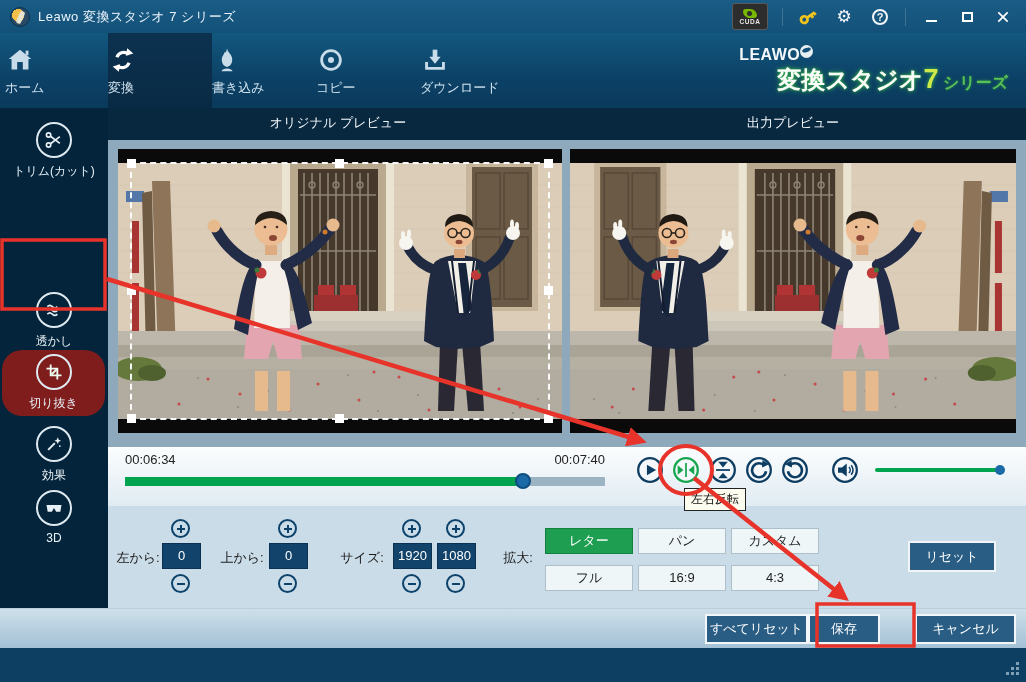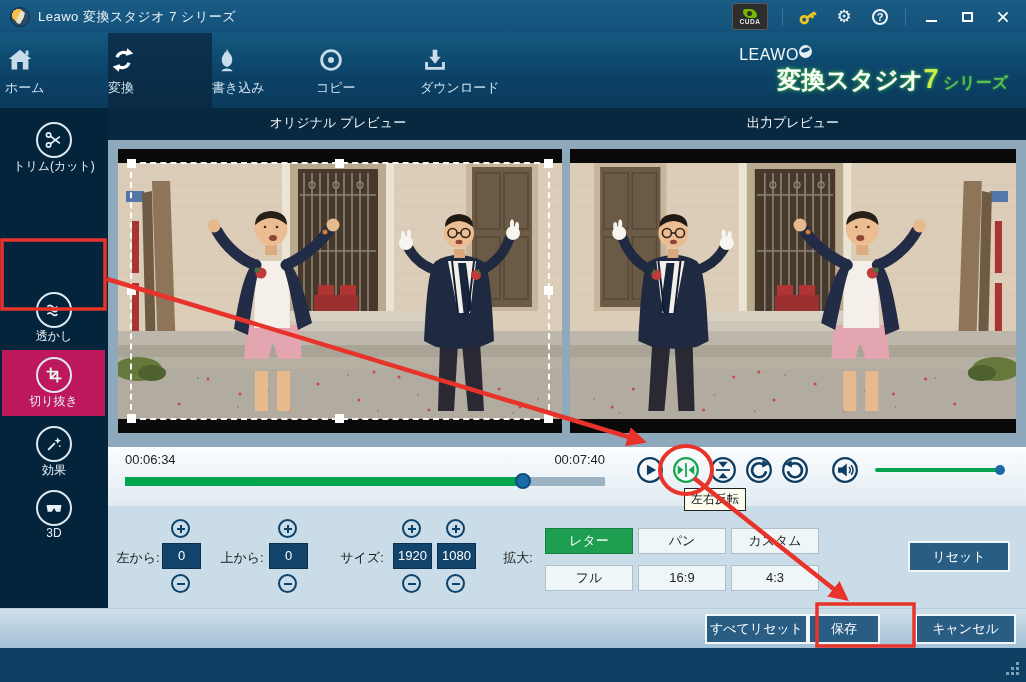--- a/index.html
+++ b/index.html
@@ -31,35 +31,35 @@
   .minbar { width:11px; height:2px; background:#fff; margin-top:8px;}
   .maxbox { width:11px; height:10px; border:2px solid #fff; }
 
   
   #navbar { position:absolute; left:0; top:33px; width:1026px; height:75px;
     background:linear-gradient(180deg,#13587f 0%,#0c4166 60%,#0a3a5c 100%); }
   .nav-item { position:absolute; top:0; height:75px; width:104px; display:flex; flex-direction:column;
     align-items:flex-start; justify-content:center; gap:4px; cursor:pointer; color:#cfe2ee; font-size:13px; }
   .nav-item.active { background:linear-gradient(180deg,#0c3250,#092a44); }
   #brand { position:absolute; right:18px; top:12px; text-align:left; }
-  .brand-leawo { color:#f4f8fb; font-weight:normal; font-size:16px; letter-spacing:.5px; display:inline-block;}
+  .brand-leawo { color:#f4f8fb; font-weight:bold; font-size:16px; letter-spacing:.5px; display:inline-block;}
   .brand-dot { display:inline-block; width:13px; height:13px; border-radius:50%; background:#e9eef2; position:relative; vertical-align:2px;}
   .brand-dot:after{content:""; position:absolute; left:2px; top:3px; width:9px; height:4px; background:#11507b; border-radius:50%; transform:rotate(-20deg);}
   .brand-line2 { margin-left:38px; margin-top:0px; white-space:nowrap;text-align:center;}
   .brand-product { color:#fdfefc; font-weight:bold; font-size:24px; text-shadow:0 0 5px #3cb54a,0 0 2px #3cb54a; }
   .brand-ver { color:#cde94a; font-weight:bold; font-size:27px; text-shadow:0 0 4px #3cb54a; }
   .brand-series { color:#59c257; font-weight:bold; font-size:16px; text-shadow:0 0 3px #2c8f3a; }
 
   
   #sidebar { position:absolute; left:0; top:108px; width:108px; height:500px; background:#03243a; }
   .side-item { position:absolute; left:0; width:108px; display:flex; flex-direction:column; align-items:center;
-    cursor:pointer; color:#e9f1f7; font-size:12px; padding-top:4px;}
+    gap:5px; cursor:pointer; color:#e9f1f7; font-size:12px; padding-top:4px;}
   .side-circ { width:36px; height:36px; border:2px solid #dfe9f0; border-radius:50%;
     display:flex; align-items:center; justify-content:center; }
-  .side-item.selected { background:#be185d; left:2px; width:103px; height:66px; justify-content:center; padding-top:0;}
+  .side-item.selected { background:#7f1d1d; left:2px; width:103px; height:66px; justify-content:center; padding-top:0;border-radius:20px;}
 
   
   #prevhead { position:absolute; left:108px; top:108px; width:918px; height:32px; background:#08283f; }
   .ph-label { position:absolute; top:0; height:32px; line-height:30px; color:#f2f7fb; font-size:13px; text-align:center; }
 
   
   #prevarea { position:absolute; left:108px; top:140px; width:918px; height:307px; background:#8ea9bc; }
   .vframe { position:absolute; top:9px; height:284px; background:#0a0a0a; }
   .vframe.left { left:10px; width:444px; }
   .vframe.right{ left:462px; width:446px; }
@@ -99,21 +99,21 @@
     color:#fff; font-size:13px; text-align:center; line-height:24px; cursor:text; }
   .pmbtn { position:absolute; width:19px; height:19px; border:2px solid #0d436b; border-radius:50%;
     cursor:pointer; background:transparent; }
   .pmbtn i { position:absolute; left:3.5px; top:6.5px; width:8px; height:2px; background:#0d436b; }
   .pmbtn.plus i:after { content:""; position:absolute; left:3px; top:-3px; width:2px; height:8px; background:#0d436b; }
   .zbtn { position:absolute; width:88px; height:26px; background:#eef6f8; border:1px solid #aebfca;
     color:#222; font-size:13px; text-align:center; line-height:24px; cursor:pointer; }
   .zbtn.selected { background:#1d9e50; border-color:#15813f; color:#fff; }
   .steelbtn { background:#2a5d83; border:2px solid #f2f6f9; color:#fff; font-size:13px;
     text-align:center; cursor:pointer; display:flex; align-items:center; justify-content:center;}
-  #resetbtn { position:absolute; left:800px; top:35px; width:102px; height:31px; }
+  #resetbtn { position:absolute; left:800px; top:35px; width:88px; height:31px; }
 
   
   #bottombar { position:absolute; left:0; top:608px; width:1026px; height:40px;
     background:linear-gradient(180deg,#cedfe9,#a3c1d6); border-top:1px solid #b9cfdd;}
   .abtn { position:absolute; top:5px; height:30px; }
   #btn-resetall { left:705px; width:103px; }
   #btn-save { left:808px; width:72px; }
   #btn-cancel { left:915px; width:101px; }
   #footer { position:absolute; left:0; top:648px; width:1026px; height:34px; background:#0d3f63; }
   #grip { position:absolute; right:6px; bottom:6px; }

